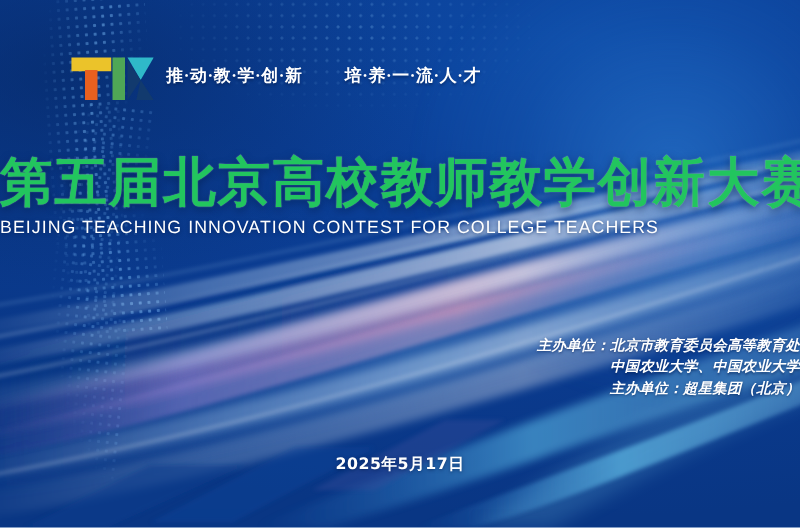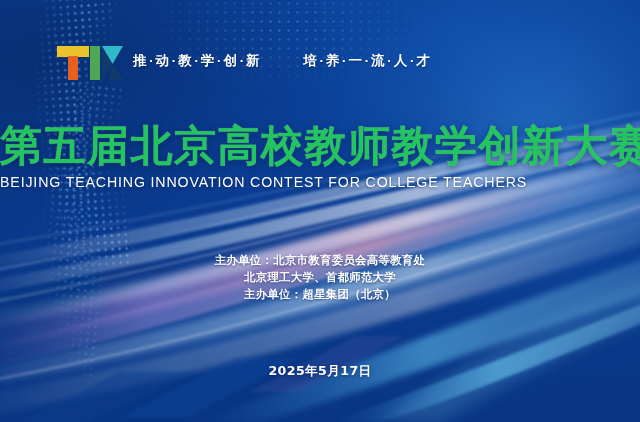--- a/index.html
+++ b/index.html
@@ -75,21 +75,21 @@
   .logo svg{ display:block; }
 
   
   .tagline{
     position:absolute; left:133px; top:52px;
     color:#ffffff;
     font-size:13.5px;
     letter-spacing:.5px;
     font-weight:700;
     white-space:nowrap;
-    font-family:Liberation Mono, monospace;
+    font-family:Liberation Serif, serif;
     text-shadow:0 1px 2px rgba(0,20,60,.45);
   }
   .tagline .gap{ display:inline-block; width:26px; }
 
   .title{
     position:absolute; left:0; right:0; top:118px;
     text-align:center;
     color:#22c55e;
     font-size:42px;
     font-weight:700;
@@ -105,22 +105,23 @@
     color:#ffffff;
     font-size:14.2px;
     letter-spacing:.85px;
     font-weight:400;
     white-space:nowrap;
     font-family:"Liberation Sans", sans-serif;
     text-shadow:0 1px 3px rgba(3,25,70,.5);
   }
 
   .orgblock{
-    position:absolute; left:0; right:0; top:252px;
-    text-align:center;
+    position:absolute; left:0; right:0; top:268px;
+    text-align:right;
+    font-style:italic;
   }
   .orgblock .line{
     color:#ffffff;
     font-size:11.4px;
     font-weight:700;
     line-height:17px;
     letter-spacing:.3px;
     white-space:nowrap;
     font-family:"DejaVu Sans", sans-serif;
     text-shadow:0 1px 2px rgba(5,28,75,.55);
@@ -242,19 +243,19 @@
     <span class="gap"></span>
     <span>培·养·一·流·人·才</span>
   </div>
 
   <div class="title">第五届北京高校教师教学创新大赛</div>
 
   <div class="subtitle">BEIJING TEACHING INNOVATION CONTEST FOR COLLEGE TEACHERS</div>
 
   <div class="orgblock">
     <div class="line">主办单位：北京市教育委员会高等教育处</div>
-    <div class="line">北京理工大学、首都师范大学</div>
+    <div class="line">中国农业大学、中国农业大学</div>
     <div class="line">主办单位：超星集团（北京）</div>
   </div>
 
   <div class="date">2025年5月17日</div>
 
 </div>
 
 </body></html>

